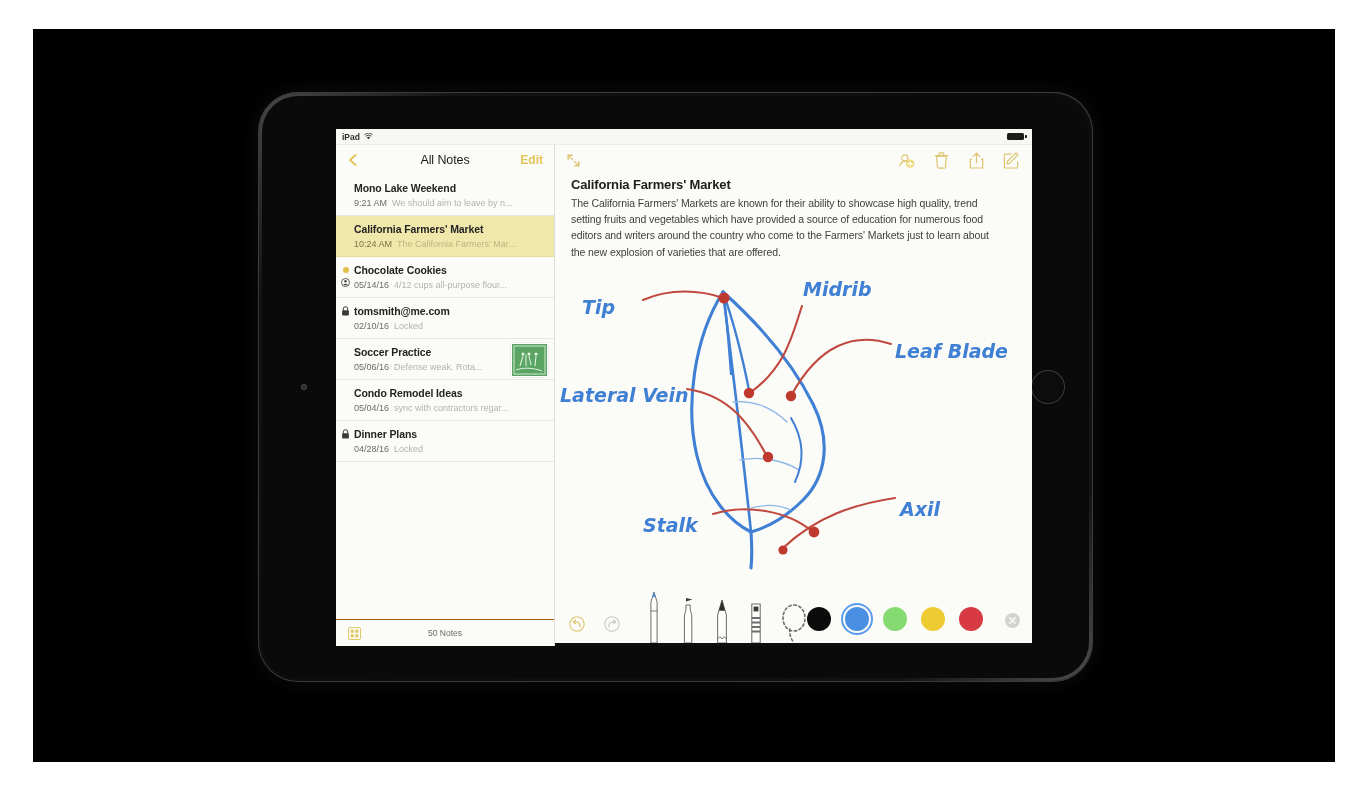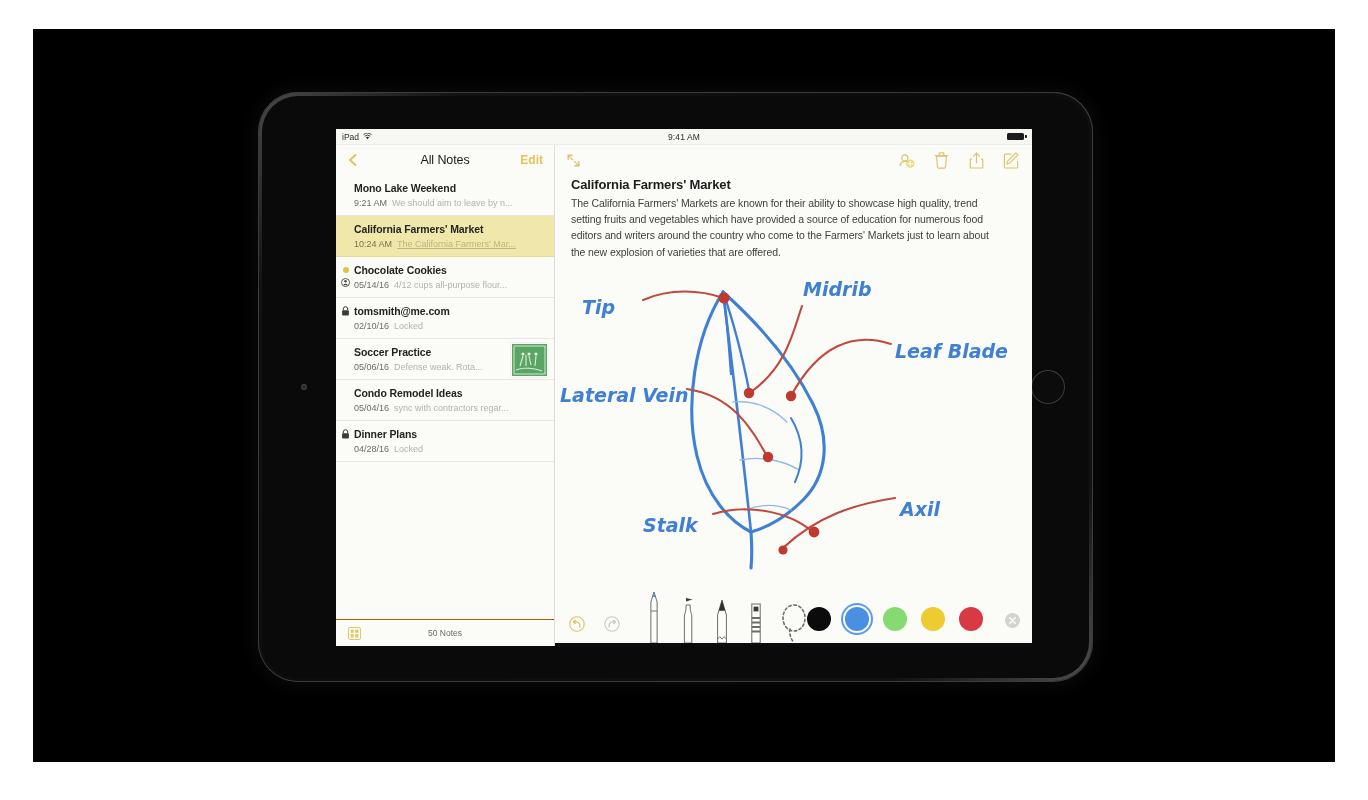--- a/index.html
+++ b/index.html
@@ -96,20 +96,21 @@
   .statusbar {
     height: 15px;
     flex: 0 0 15px;
     display: flex;
     align-items: center;
     background: #f7f7f3;
     font-size: 8.5px;
     color: #2d2d2d;
     position: relative;
     border-bottom: 1px solid #ececea;
+    font-weight: bold;
   }
   .sb-left {
     position: absolute;
     left: 6px;
     display: flex;
     align-items: center;
     gap: 4px;
   }
   .sb-center {
     position: absolute;
@@ -222,21 +223,21 @@
     font-size: 9px;
     white-space: nowrap;
     overflow: hidden;
     display: flex;
     align-items: center;
     gap: 5px;
   }
   .note-time { color: #6c6c6c; flex: 0 0 auto; }
   .note-snippet { color: #b2b2ae; overflow: hidden; text-overflow: ellipsis; white-space: nowrap; }
   .note-row.selected .note-time { color: #7a7348; }
-  .note-row.selected .note-snippet { color: #bdb582; text-decoration: underline; }
+  .note-row.selected .note-snippet { color: #bdb582; }
 
   .dot-badge {
     position: absolute;
     left: 7px;
     top: 10px;
     width: 6px;
     height: 6px;
     border-radius: 50%;
     background: #e0c14b;
   }
@@ -415,21 +416,20 @@
 
     <div class="statusbar">
       <div class="sb-left">
         <span>iPad</span>
         <svg width="9" height="7" viewBox="0 0 9 7">
           <path d="M4.5 6.3 L2.9 4.4 A2.6 2.6 0 0 1 6.1 4.4 Z" fill="#2d2d2d"></path>
           <path d="M1.7 3.2 A4.4 4.4 0 0 1 7.3 3.2" stroke="#2d2d2d" stroke-width="0.9" fill="none"></path>
           <path d="M0.5 1.7 A6.2 6.2 0 0 1 8.5 1.7" stroke="#2d2d2d" stroke-width="0.9" fill="none"></path>
         </svg>
       </div>
-      <div class="sb-center">9:41 AM</div>
       <div class="sb-right">
         <div class="battery"></div>
       </div>
     </div>
 
     <div class="screen-body">
 
       <div class="sidebar">
         <div class="sidebar-nav">
           <svg class="back-chevron" viewBox="0 0 14 14">

